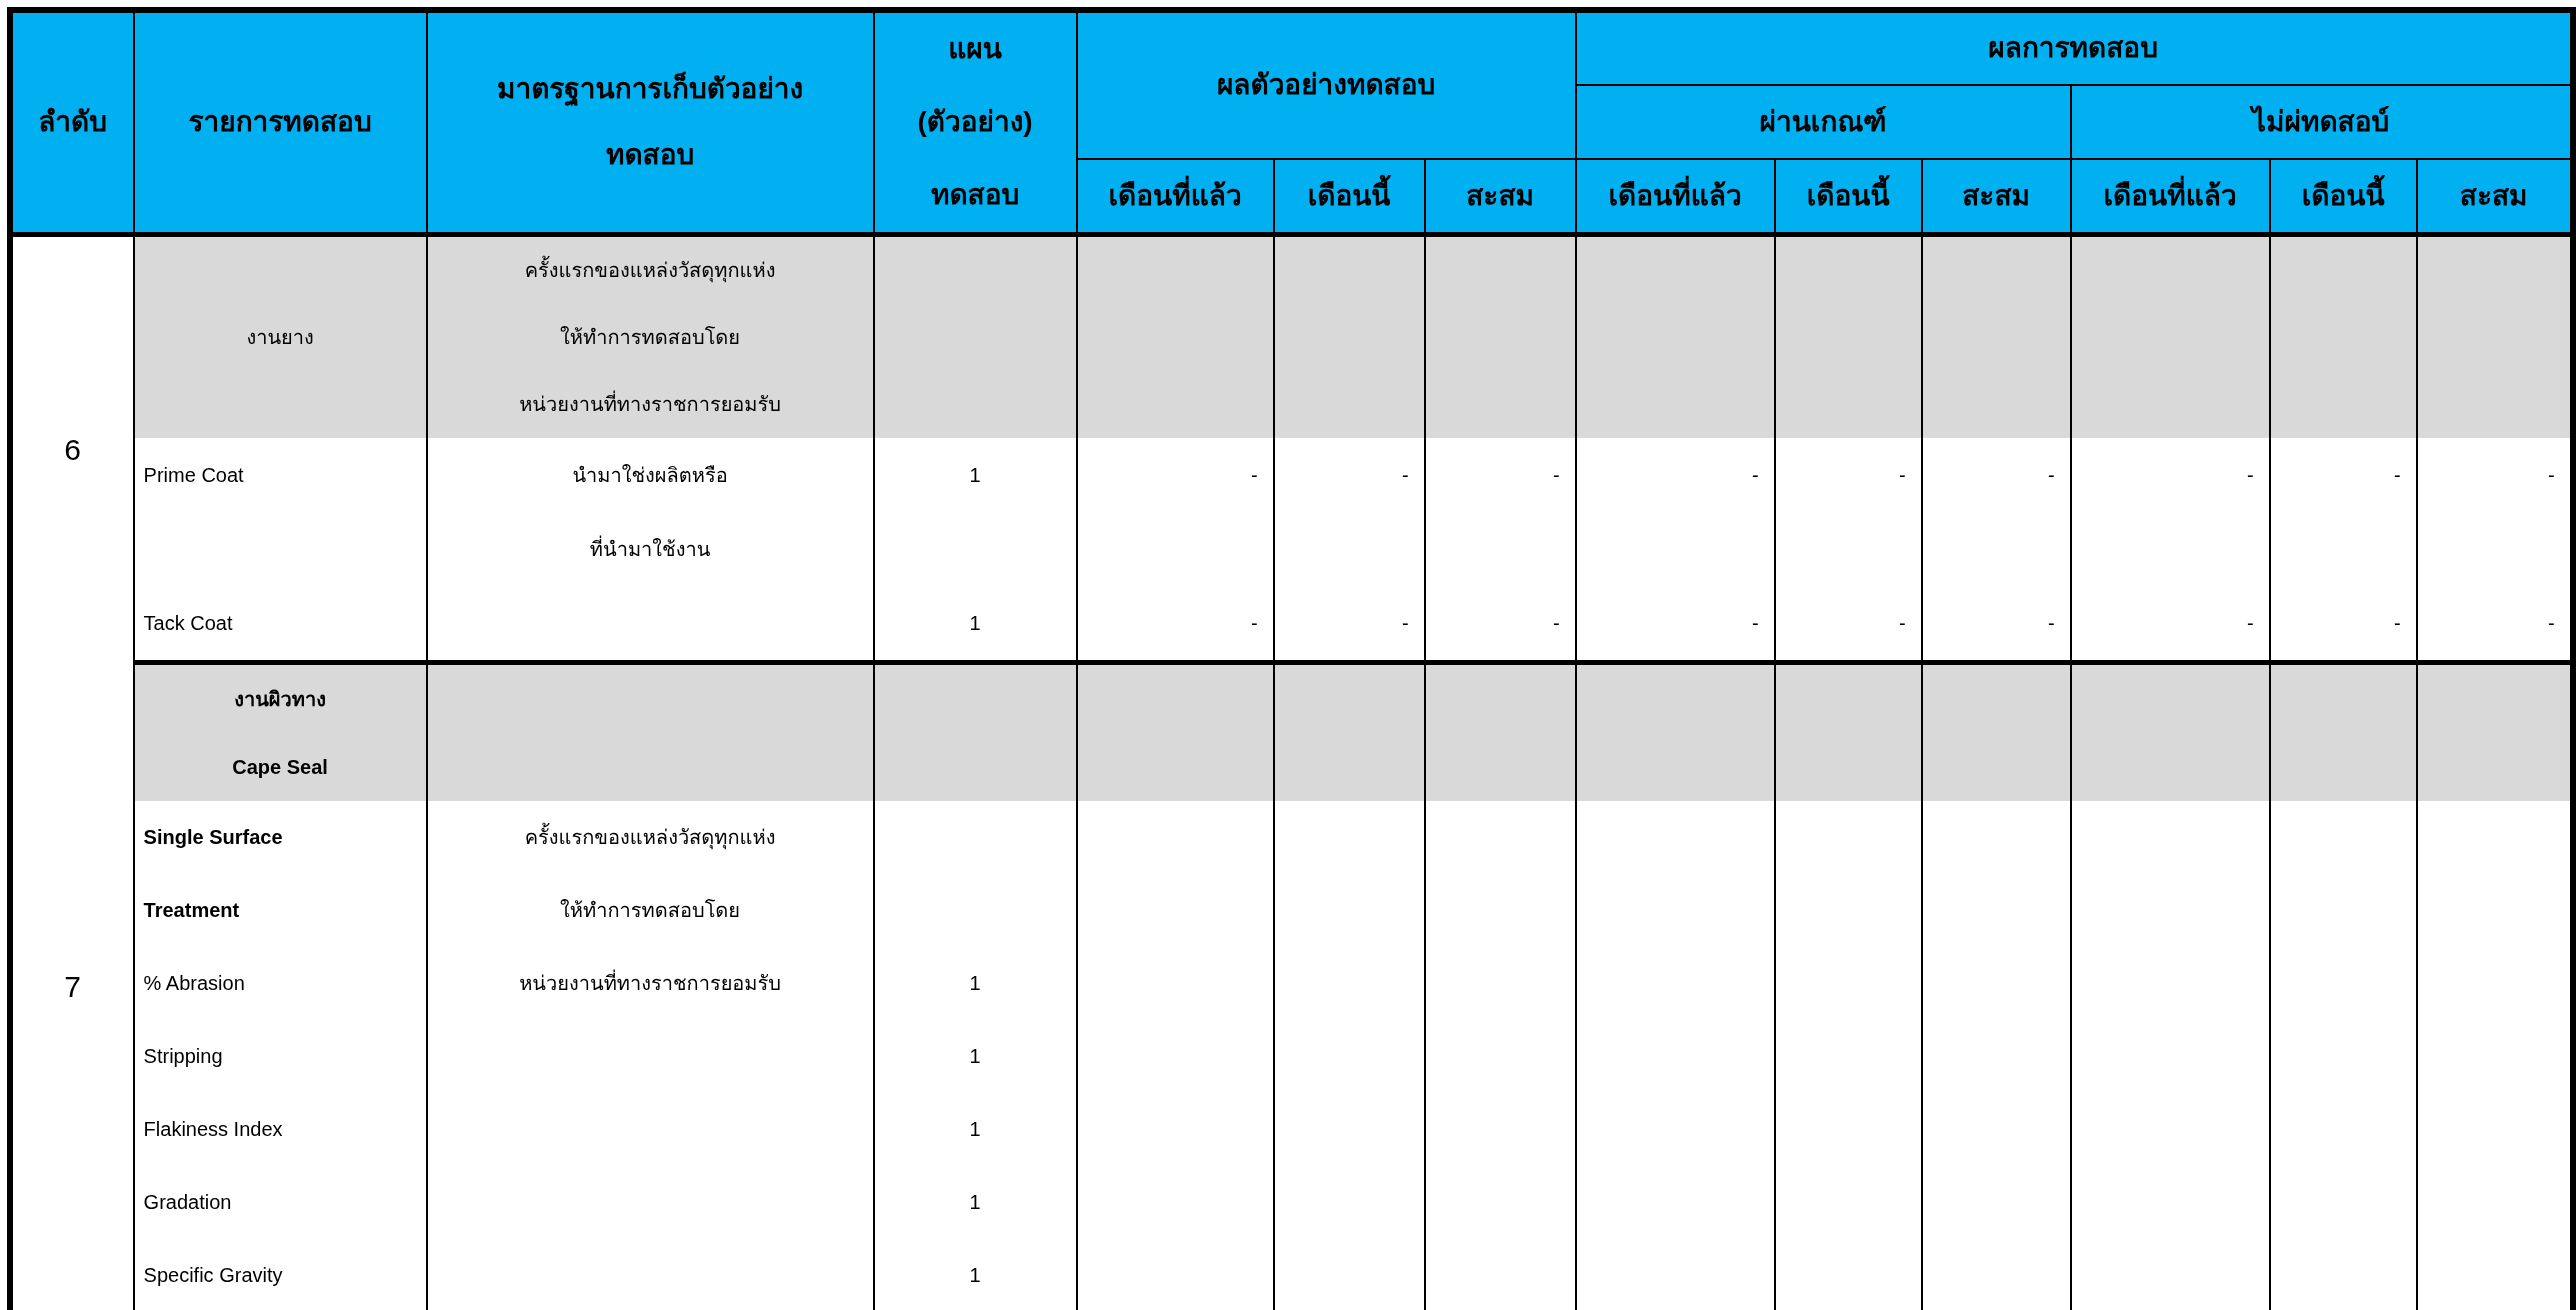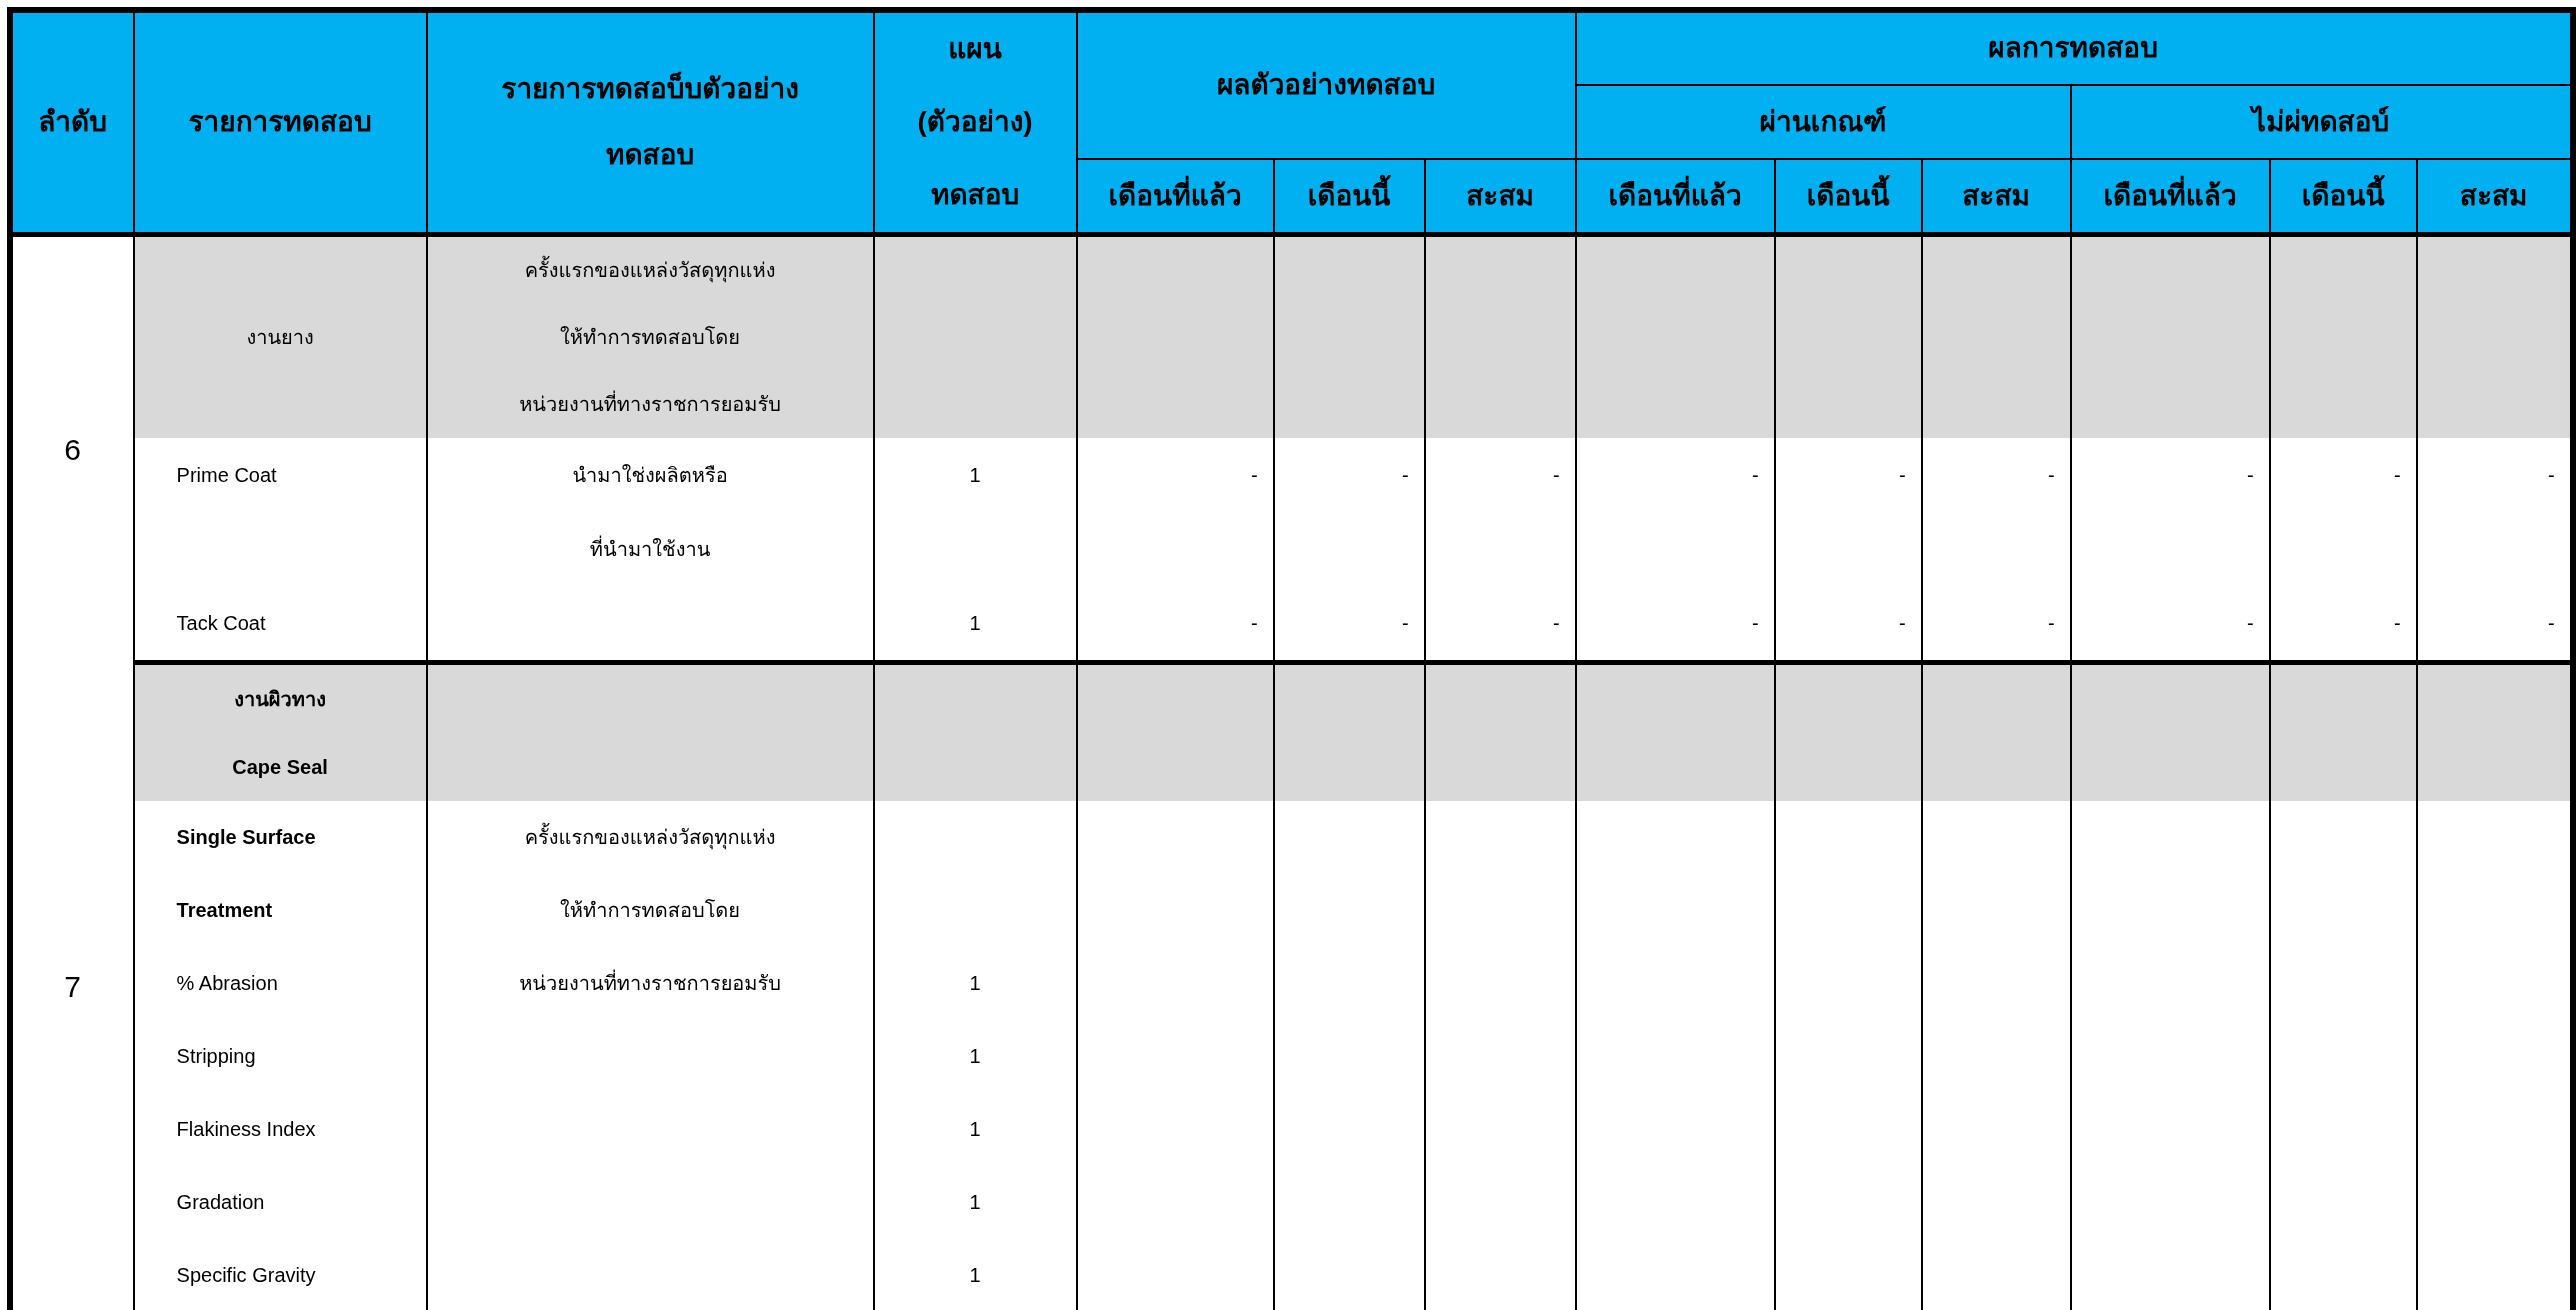--- a/index.html
+++ b/index.html
@@ -27,21 +27,21 @@
     border-top:none;border-bottom:none;
     font-size:20px;vertical-align:top;background:#fff;line-height:1.1;
   }
   tbody tr.sec-end td{border-bottom:5.8px solid #000;}
   .gray{background:var(--gray);}
   .order-cell{text-align:center;vertical-align:middle;font-size:30px;}
   .vcenter{vertical-align:middle;}
   .flexfill{display:flex;flex-direction:column;justify-content:center;height:100%;}
   .hline{display:flex;align-items:center;justify-content:center;}
   .line{display:flex;align-items:center;}
-  .col-item .line{justify-content:flex-start;padding-left:29px;margin-left:13px;}
+  .col-item .line{justify-content:flex-start;padding-left:9px;}
   .col-center .line{justify-content:center;}
   .col-res .line{justify-content:flex-end;padding-right:15px;}
   .bold{font-weight:bold;}
   .grp-title{display:flex;align-items:center;justify-content:center;height:100%;font-weight:normal;}
   
   .s6a .line{height:67px;}
   .s6b .line{height:74px;}
   .s7a .line{height:68px;}
   .s7b .line{height:73px;}
   .hd2 .hline{height:66px;}
@@ -67,21 +67,21 @@
         <col style="width:147px">
         <col style="width:156px">
   </colgroup>
 
   <thead>
     <tr style="height:74px">
       <th rowspan="3" class="span-to-bottom">ลำดับ</th>
       <th rowspan="3" class="span-to-bottom">รายการทดสอบ</th>
       <th rowspan="3" class="span-to-bottom hd2">
         <div class="flexfill">
-          <div class="hline">รายการทดสอบ็บตัวอย่าง</div>
+          <div class="hline">มาตรฐานการเก็บตัวอย่าง</div>
           <div class="hline">ทดสอบ</div>
         </div>
       </th>
       <th rowspan="3" class="span-to-bottom hd3">
         <div class="flexfill">
           <div class="hline">แผน</div>
           <div class="hline">(ตัวอย่าง)</div>
           <div class="hline">ทดสอบ</div>
         </div>
       </th>

